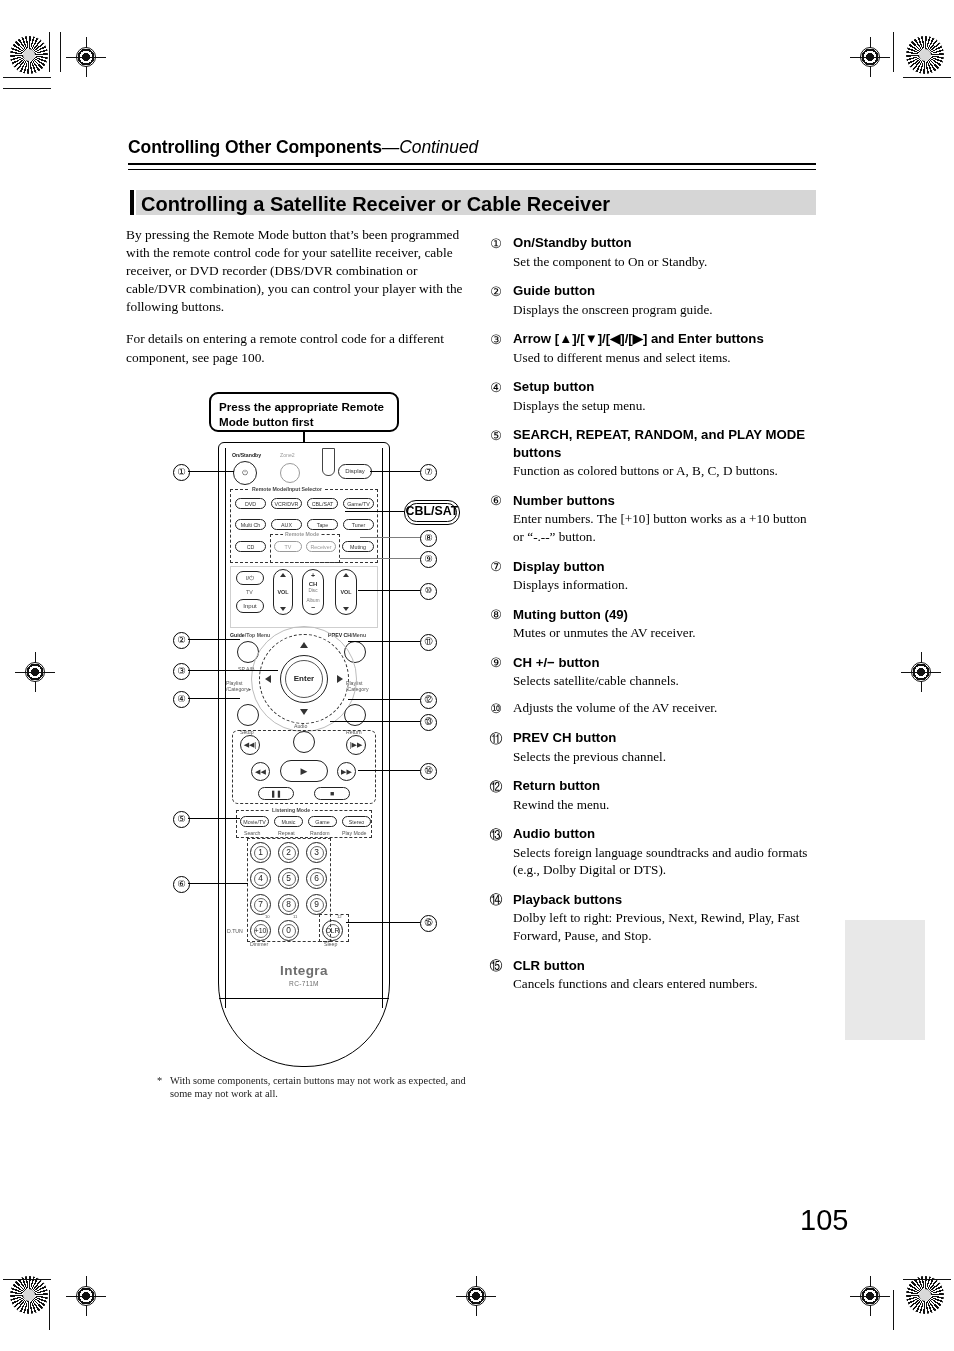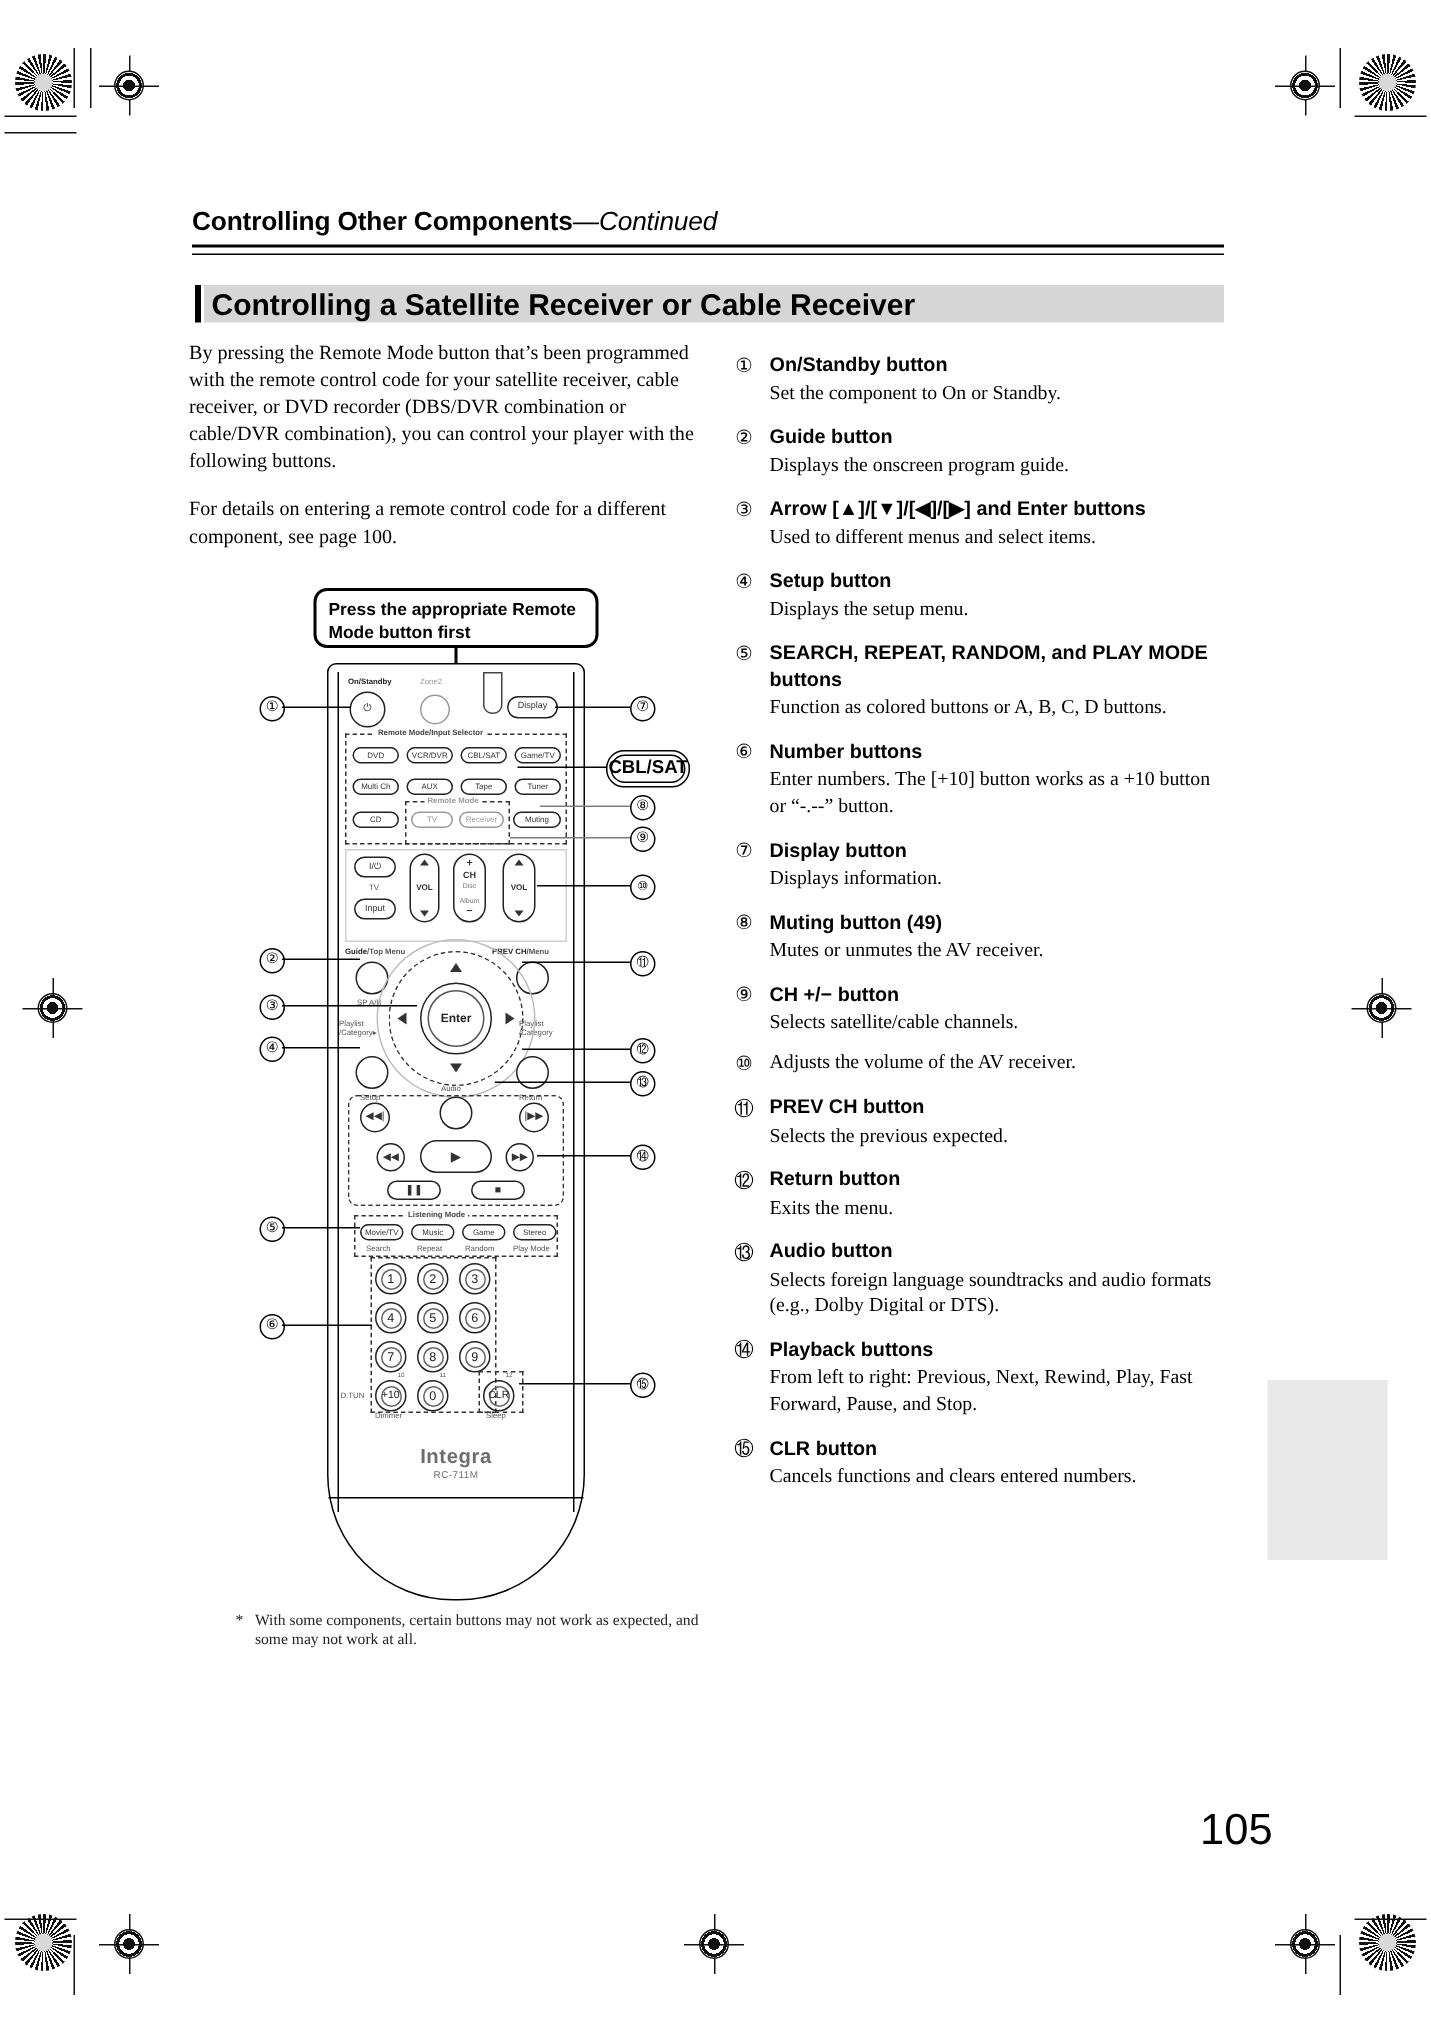--- a/index.html
+++ b/index.html
@@ -219,36 +219,36 @@
       <div class="rhead">CH +/− button</div>
       <div class="rdesc">Selects satellite/cable channels.</div>
     </div>
     <div class="ritem">
       <span class="rnum wide" style="border: none; font-size: 13px; line-height: 14px;">⑩</span>
       <div class="rdesc">Adjusts the volume of the AV receiver.</div>
     </div>
     <div class="ritem">
       <span class="rnum wide" style="border: none; font-size: 13px; line-height: 14px;">⑪</span>
       <div class="rhead">PREV CH button</div>
-      <div class="rdesc">Selects the previous expected.</div>
+      <div class="rdesc">Selects the previous channel.</div>
     </div>
     <div class="ritem">
       <span class="rnum wide" style="border: none; font-size: 13px; line-height: 14px;">⑫</span>
       <div class="rhead">Return button</div>
-      <div class="rdesc">Exits the menu.</div>
+      <div class="rdesc">Rewind the menu.</div>
     </div>
     <div class="ritem">
       <span class="rnum wide" style="border: none; font-size: 13px; line-height: 14px;">⑬</span>
       <div class="rhead">Audio button</div>
       <div class="rdesc">Selects foreign language soundtracks and audio formats (e.g., Dolby Digital or DTS).</div>
     </div>
     <div class="ritem">
       <span class="rnum wide" style="border: none; font-size: 13px; line-height: 14px;">⑭</span>
       <div class="rhead">Playback buttons</div>
-      <div class="rdesc">From left to right: Previous, Next, Rewind, Play, Fast Forward, Pause, and Stop.</div>
+      <div class="rdesc">Dolby left to right: Previous, Next, Rewind, Play, Fast Forward, Pause, and Stop.</div>
     </div>
     <div class="ritem">
       <span class="rnum wide" style="border: none; font-size: 13px; line-height: 14px;">⑮</span>
       <div class="rhead">CLR button</div>
       <div class="rdesc">Cancels functions and clears entered numbers.</div>
     </div>
   </div>
 
 <div class="abs bubble">Press the appropriate Remote Mode button first</div>
 <div class="abs bubble-stem"></div>

